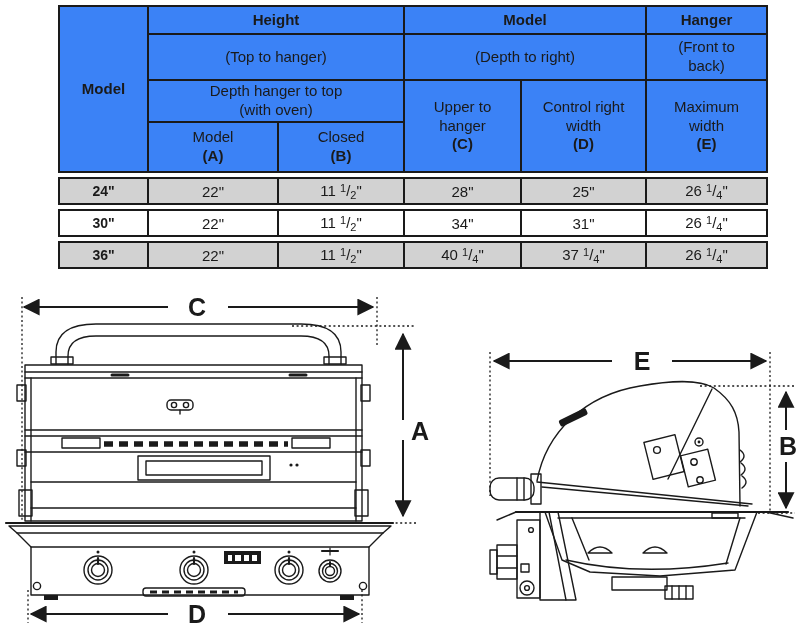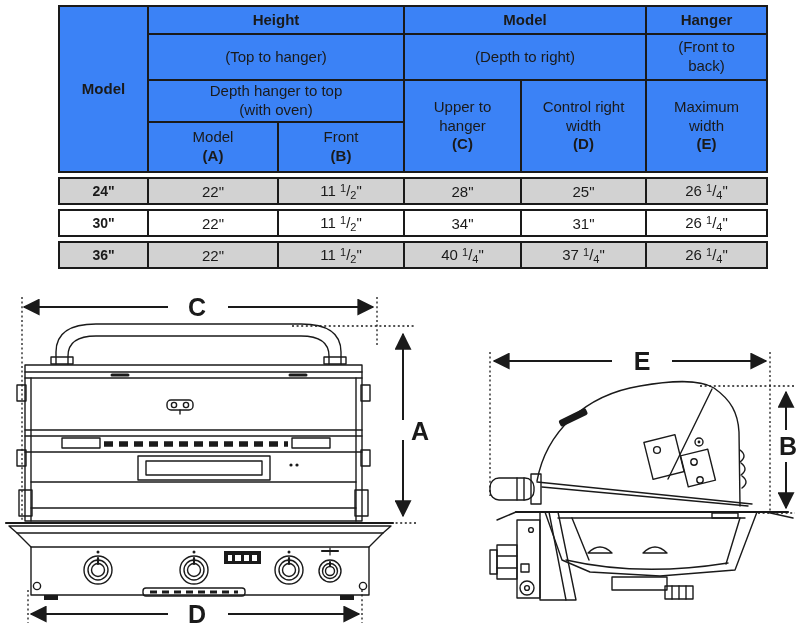--- a/index.html
+++ b/index.html
@@ -86,21 +86,21 @@
           <span class="wrapnarrow w80">Maximum width</span><br>
           <span class="letter">(E)</span>
         </td>
       </tr>
       <tr class="hrow4">
         <td>
           <span>Model</span><br>
           <span class="letter">(A)</span>
         </td>
         <td>
-          <span>Front</span><br>
+          <span>Closed</span><br>
           <span class="letter">(B)</span>
         </td>
       </tr>
     </tbody>
       </table>
     <div id="data-rows">
         <table class="band shaded">
           <colgroup>
             <col style="width: 89px;">
             <col style="width: 130px;">

